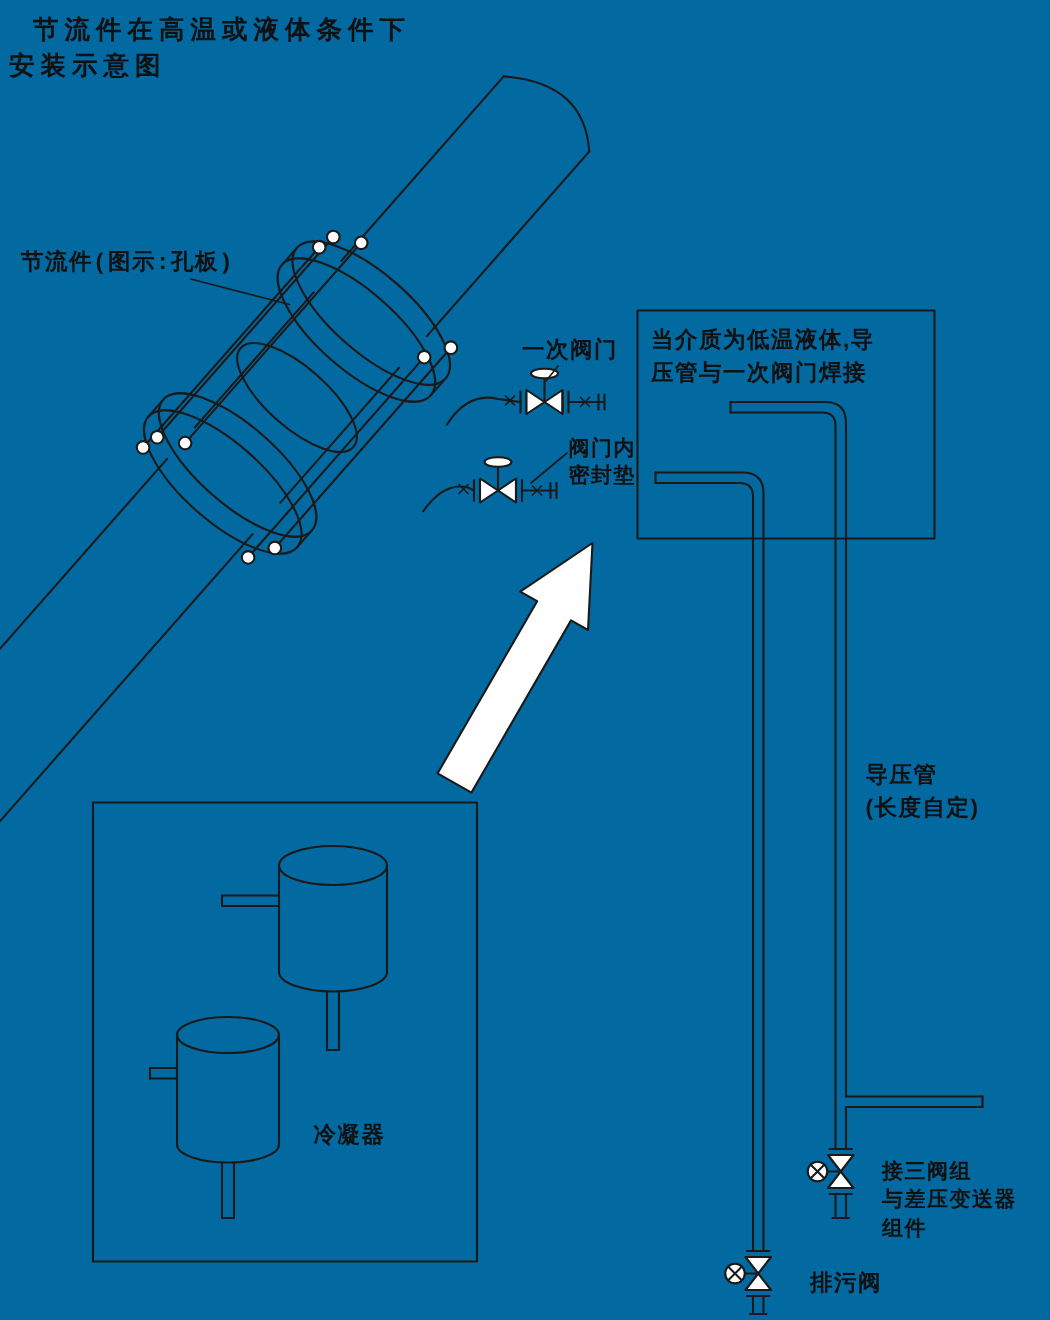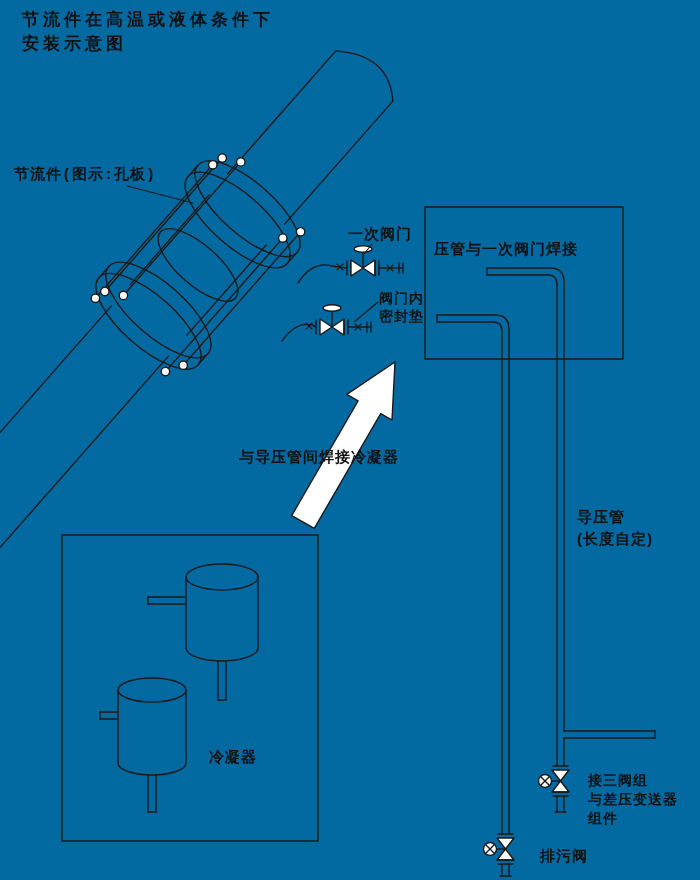--- a/index.html
+++ b/index.html
@@ -186,32 +186,32 @@
         <line x1="127" y1="186" x2="193" y2="203"></line>
         <line x1="372" y1="244" x2="364" y2="254"></line>
         <line x1="378" y1="302" x2="354" y2="322"></line>
       </g>
 
     </g>
   </svg>
 
   <div>
     <div class="lbl title-line" style="left:22px; top:10px;">节流件在高温或液体条件下</div>
-    <div class="lbl title-line" style="left:22px; top:34px;">安装示意图</div>
+    <div class="lbl title-line" style="left:6px; top:34px;">安装示意图</div>
   </div>
 
   <div class="lbl" style="left:14px;  top:167px;font-family:Liberation Mono, monospace;">节流件(图示:孔板)</div>
   <div class="lbl" style="left:348px; top:225px;">一次阀门</div>
 
   <div class="lbl small" style="left:379px; top:290px;">阀门内</div>
   <div class="lbl small" style="left:379px; top:308px;">密封垫</div>
 
+  <div class="lbl" style="left:434px; top:218px;">当介质为低温液体,导</div>
   <div class="lbl" style="left:434px; top:240px;">压管与一次阀门焊接</div>
 
-  <div class="lbl" style="left:239px; top:448px;">与导压管间焊接冷凝器</div>
 
   <div class="lbl" style="left:577px; top:508px;">导压管</div>
   <div class="lbl" style="left:577px; top:530px;text-align:center;">(长度自定)</div>
 
   <div class="lbl" style="left:209px; top:748px;">冷凝器</div>
 
   <div class="lbl small" style="left:588px; top:772px;">接三阀组</div>
   <div class="lbl small" style="left:588px; top:791px;">与差压变送器</div>
   <div class="lbl small" style="left:588px; top:810px;">组件</div>
 

